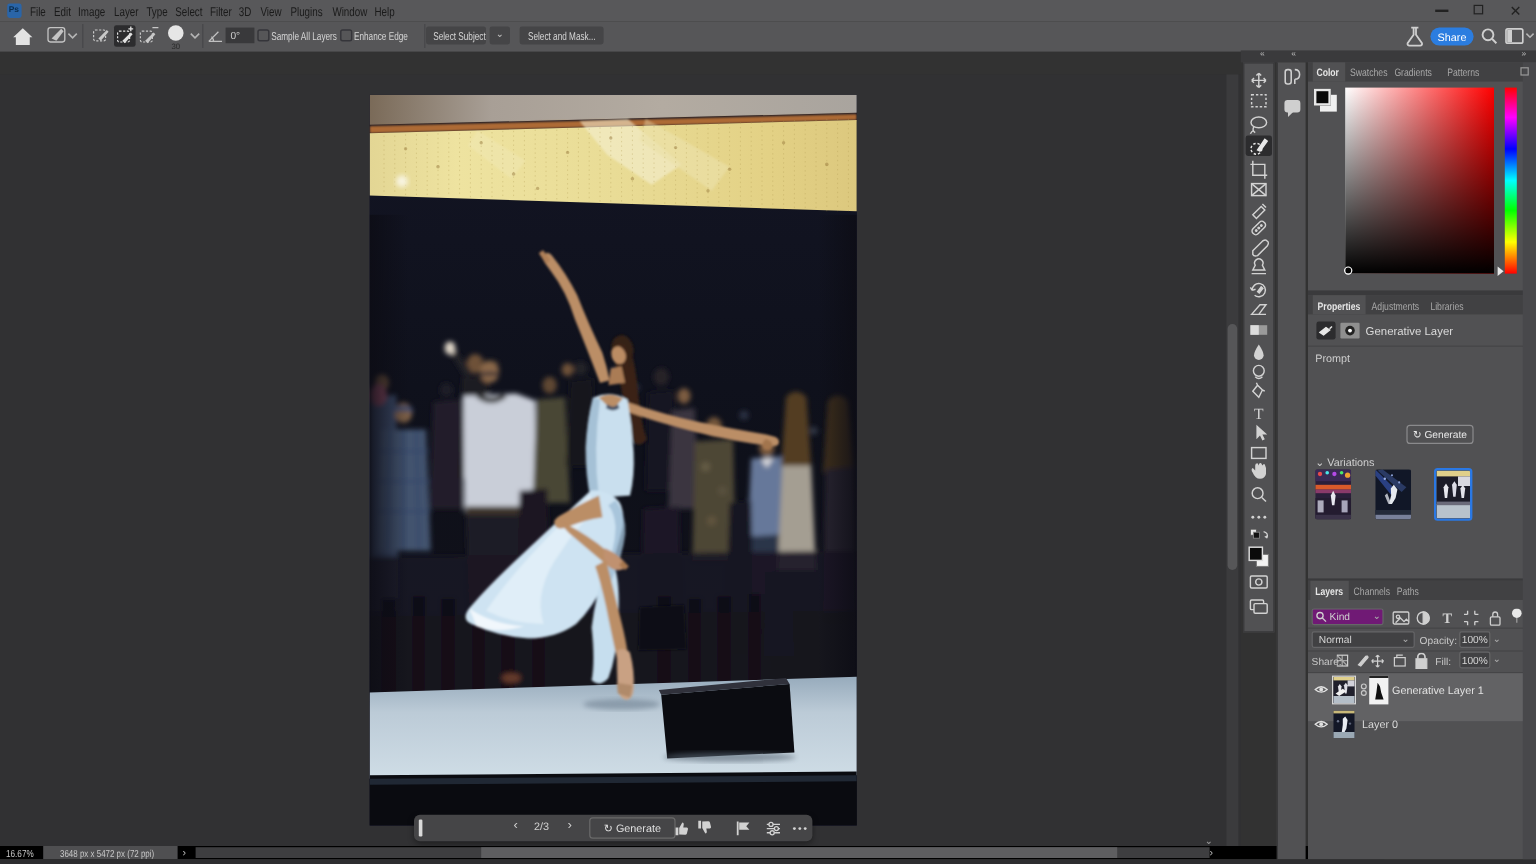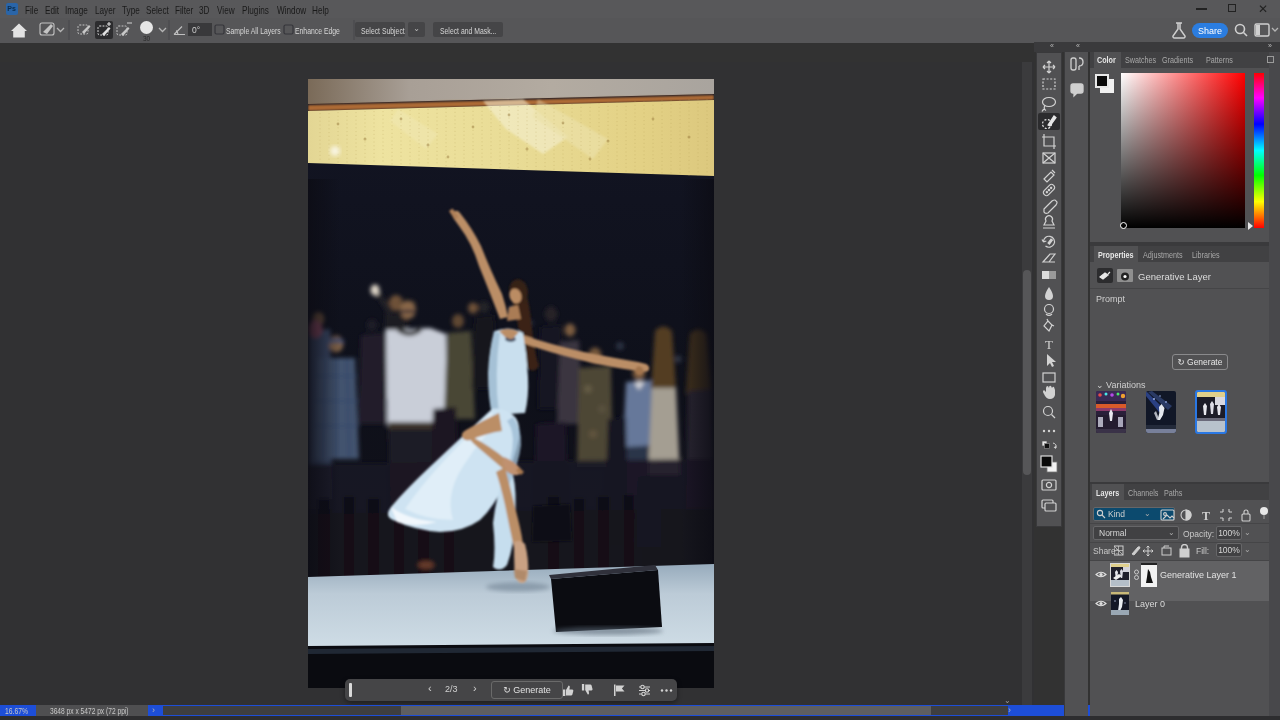--- a/index.html
+++ b/index.html
@@ -394,21 +394,21 @@
           <circle cx="84.5" cy="12" r="1.7" fill="#454547" stroke="#d2d2d2" stroke-width="1.1"></circle>
 
           <circle cx="103" cy="8.5" r="1.2"></circle>
             <circle cx="107.5" cy="8.5" r="1.2"></circle>
             <circle cx="112" cy="8.5" r="1.2"></circle>
         </g>
       </svg>
     </div>
   </div>
 
-  <div class="abs" style="left:0;top:705px;width:1154px;height:11px;background:#1d4ed8;text-decoration:underline;">
+  <div class="abs" style="left:0;top:705px;width:1154px;height:11px;background:#000000;text-decoration:underline;">
     <div class="abs" style="left:5px;top:1px;color:#c8c8c8;font-size:8.5px;transform:scaleX(0.8);transform-origin:0 0;">16.67%</div>
     <div class="abs" style="left:36px;top:0px;width:112px;height:11px;background:#4f4f51;"></div>
     <div class="abs" style="left:50px;top:1px;color:#c8c8c8;font-size:8.5px;white-space:nowrap;transform:scaleX(0.78);transform-origin:0 0;">3648 px x 5472 px (72 ppi)</div>
     <div class="abs" style="left:152px;top:0px;color:#b5b5b5;font-size:9px;">›</div>
     <div class="abs" style="left:163px;top:1px;width:845px;height:9px;background:#3e3e40;"></div>
     <div class="abs" style="left:401px;top:1px;width:530px;height:9px;background:#5e5e60;"></div>
     <div class="abs" style="left:1008px;top:0px;color:#b5b5b5;font-size:9px;">›</div>
   </div>
   <div class="abs" style="left:0;top:716px;width:1280px;height:4px;background:#2d2d2f;"></div>
 
@@ -625,21 +625,21 @@
     </div>
     <div class="abs" style="left:0;top:430px;width:190px;height:2px;background:#3a3a3c;"></div>
 
     <div class="abs" style="left:0;top:432px;width:190px;height:16px;background:#414143;">
       <div class="abs" style="left:2px;top:0;width:32px;height:16px;background:#515153;"></div>
       <div class="abs ptab on" style="left:6px;top:4px;">Layers</div>
       <div class="abs ptab" style="left:38px;top:4px;">Channels</div>
       <div class="abs ptab" style="left:74px;top:4px;">Paths</div>
     </div>
 
-    <div class="abs" style="left:3px;top:455px;width:82px;height:14px;background:#0c4a6e;border:1px solid #666668;border-radius:2px;color:#cfcfcf;font-size:8.5px;line-height:12px;padding-left:14px;">Kind</div>
+    <div class="abs" style="left:3px;top:455px;width:60px;height:14px;background:#701a75;border:1px solid #666668;border-radius:2px;color:#cfcfcf;font-size:8.5px;line-height:12px;padding-left:14px;">Kind</div>
     <svg class="abs" style="left:6px;top:457px;" width="10" height="10" viewBox="0 0 10 10">
         <circle cx="4" cy="4" r="2.6" fill="none" stroke="#cfcfcf" stroke-width="1.1"></circle>
         <path d="M6 6 l3 3" stroke="#cfcfcf" stroke-width="1.1"></path>
       </svg>
     <div class="abs" style="left:54px;top:457px;color:#aaa;font-size:8px;">⌄</div>
     <svg class="abs" style="left:70px;top:455px;" width="118" height="16" viewBox="0 0 118 16">
       <g stroke="#cfcfcf" fill="none" stroke-width="1.1">
         <rect x="1" y="3" width="13" height="10" rx="1"></rect>
           <circle cx="5" cy="7" r="1.4"></circle>
           <path d="M3 12 l4 -4 l3 3 l2 -2 l2 2"></path>

